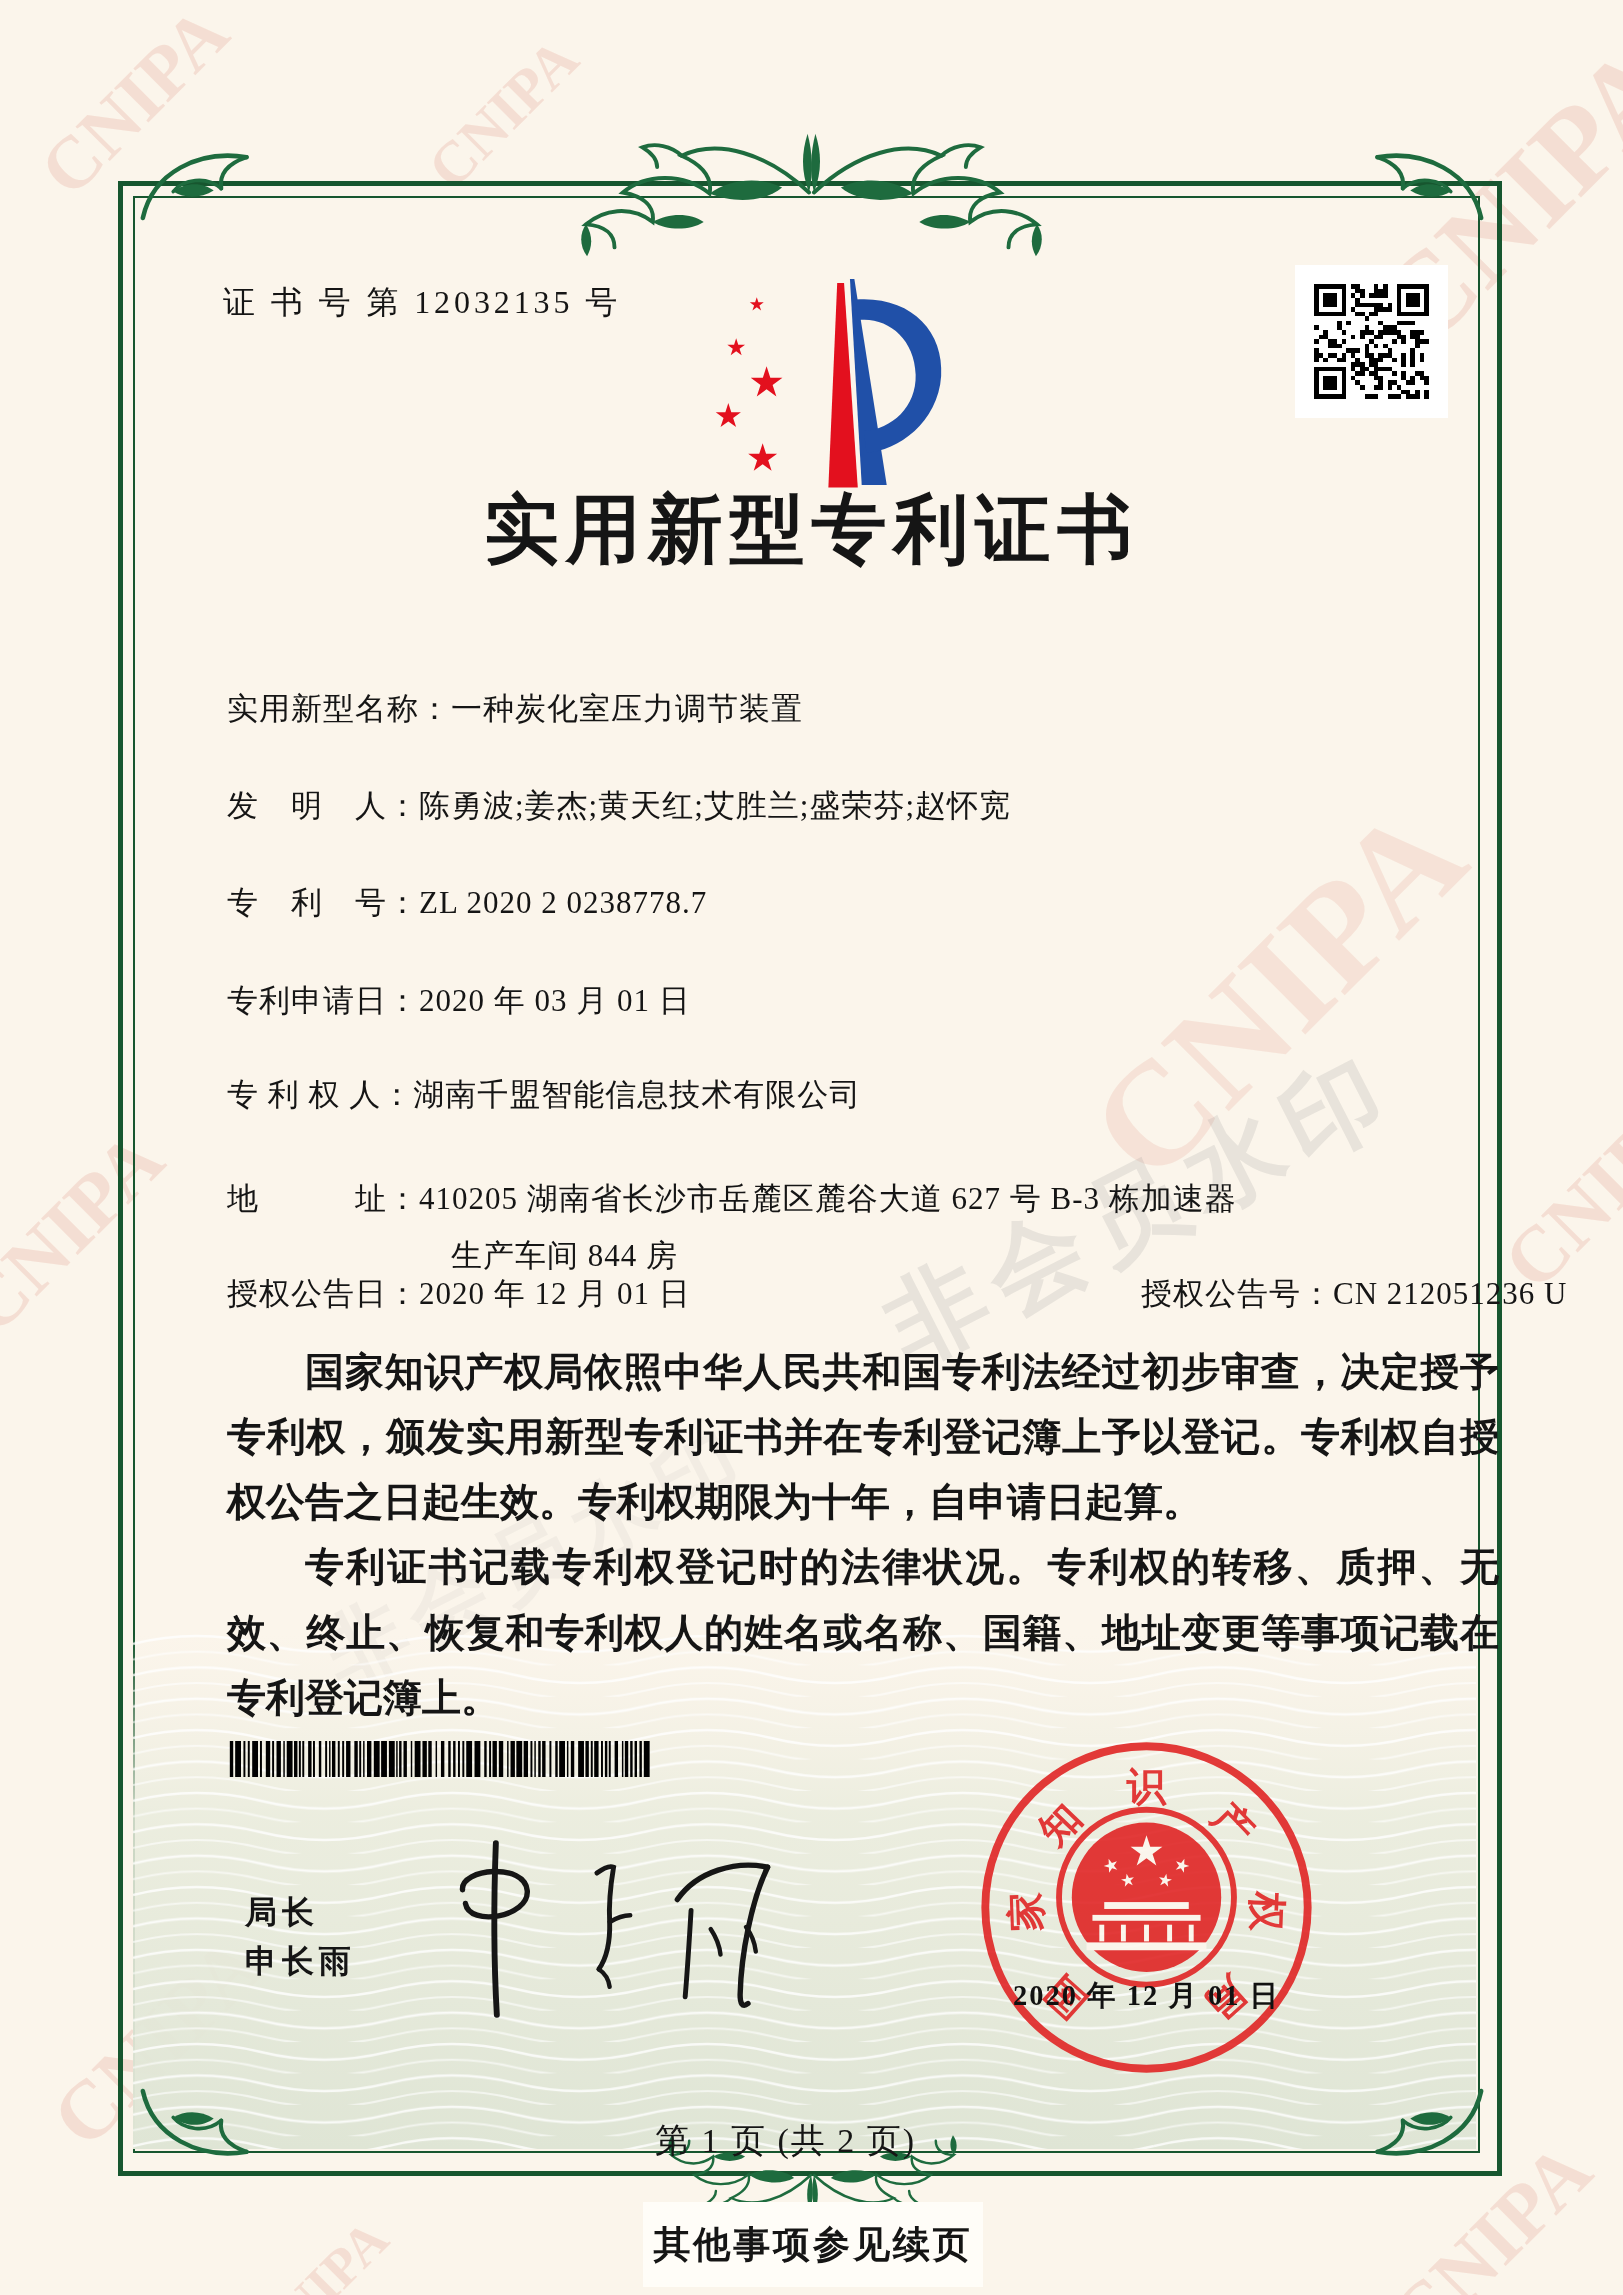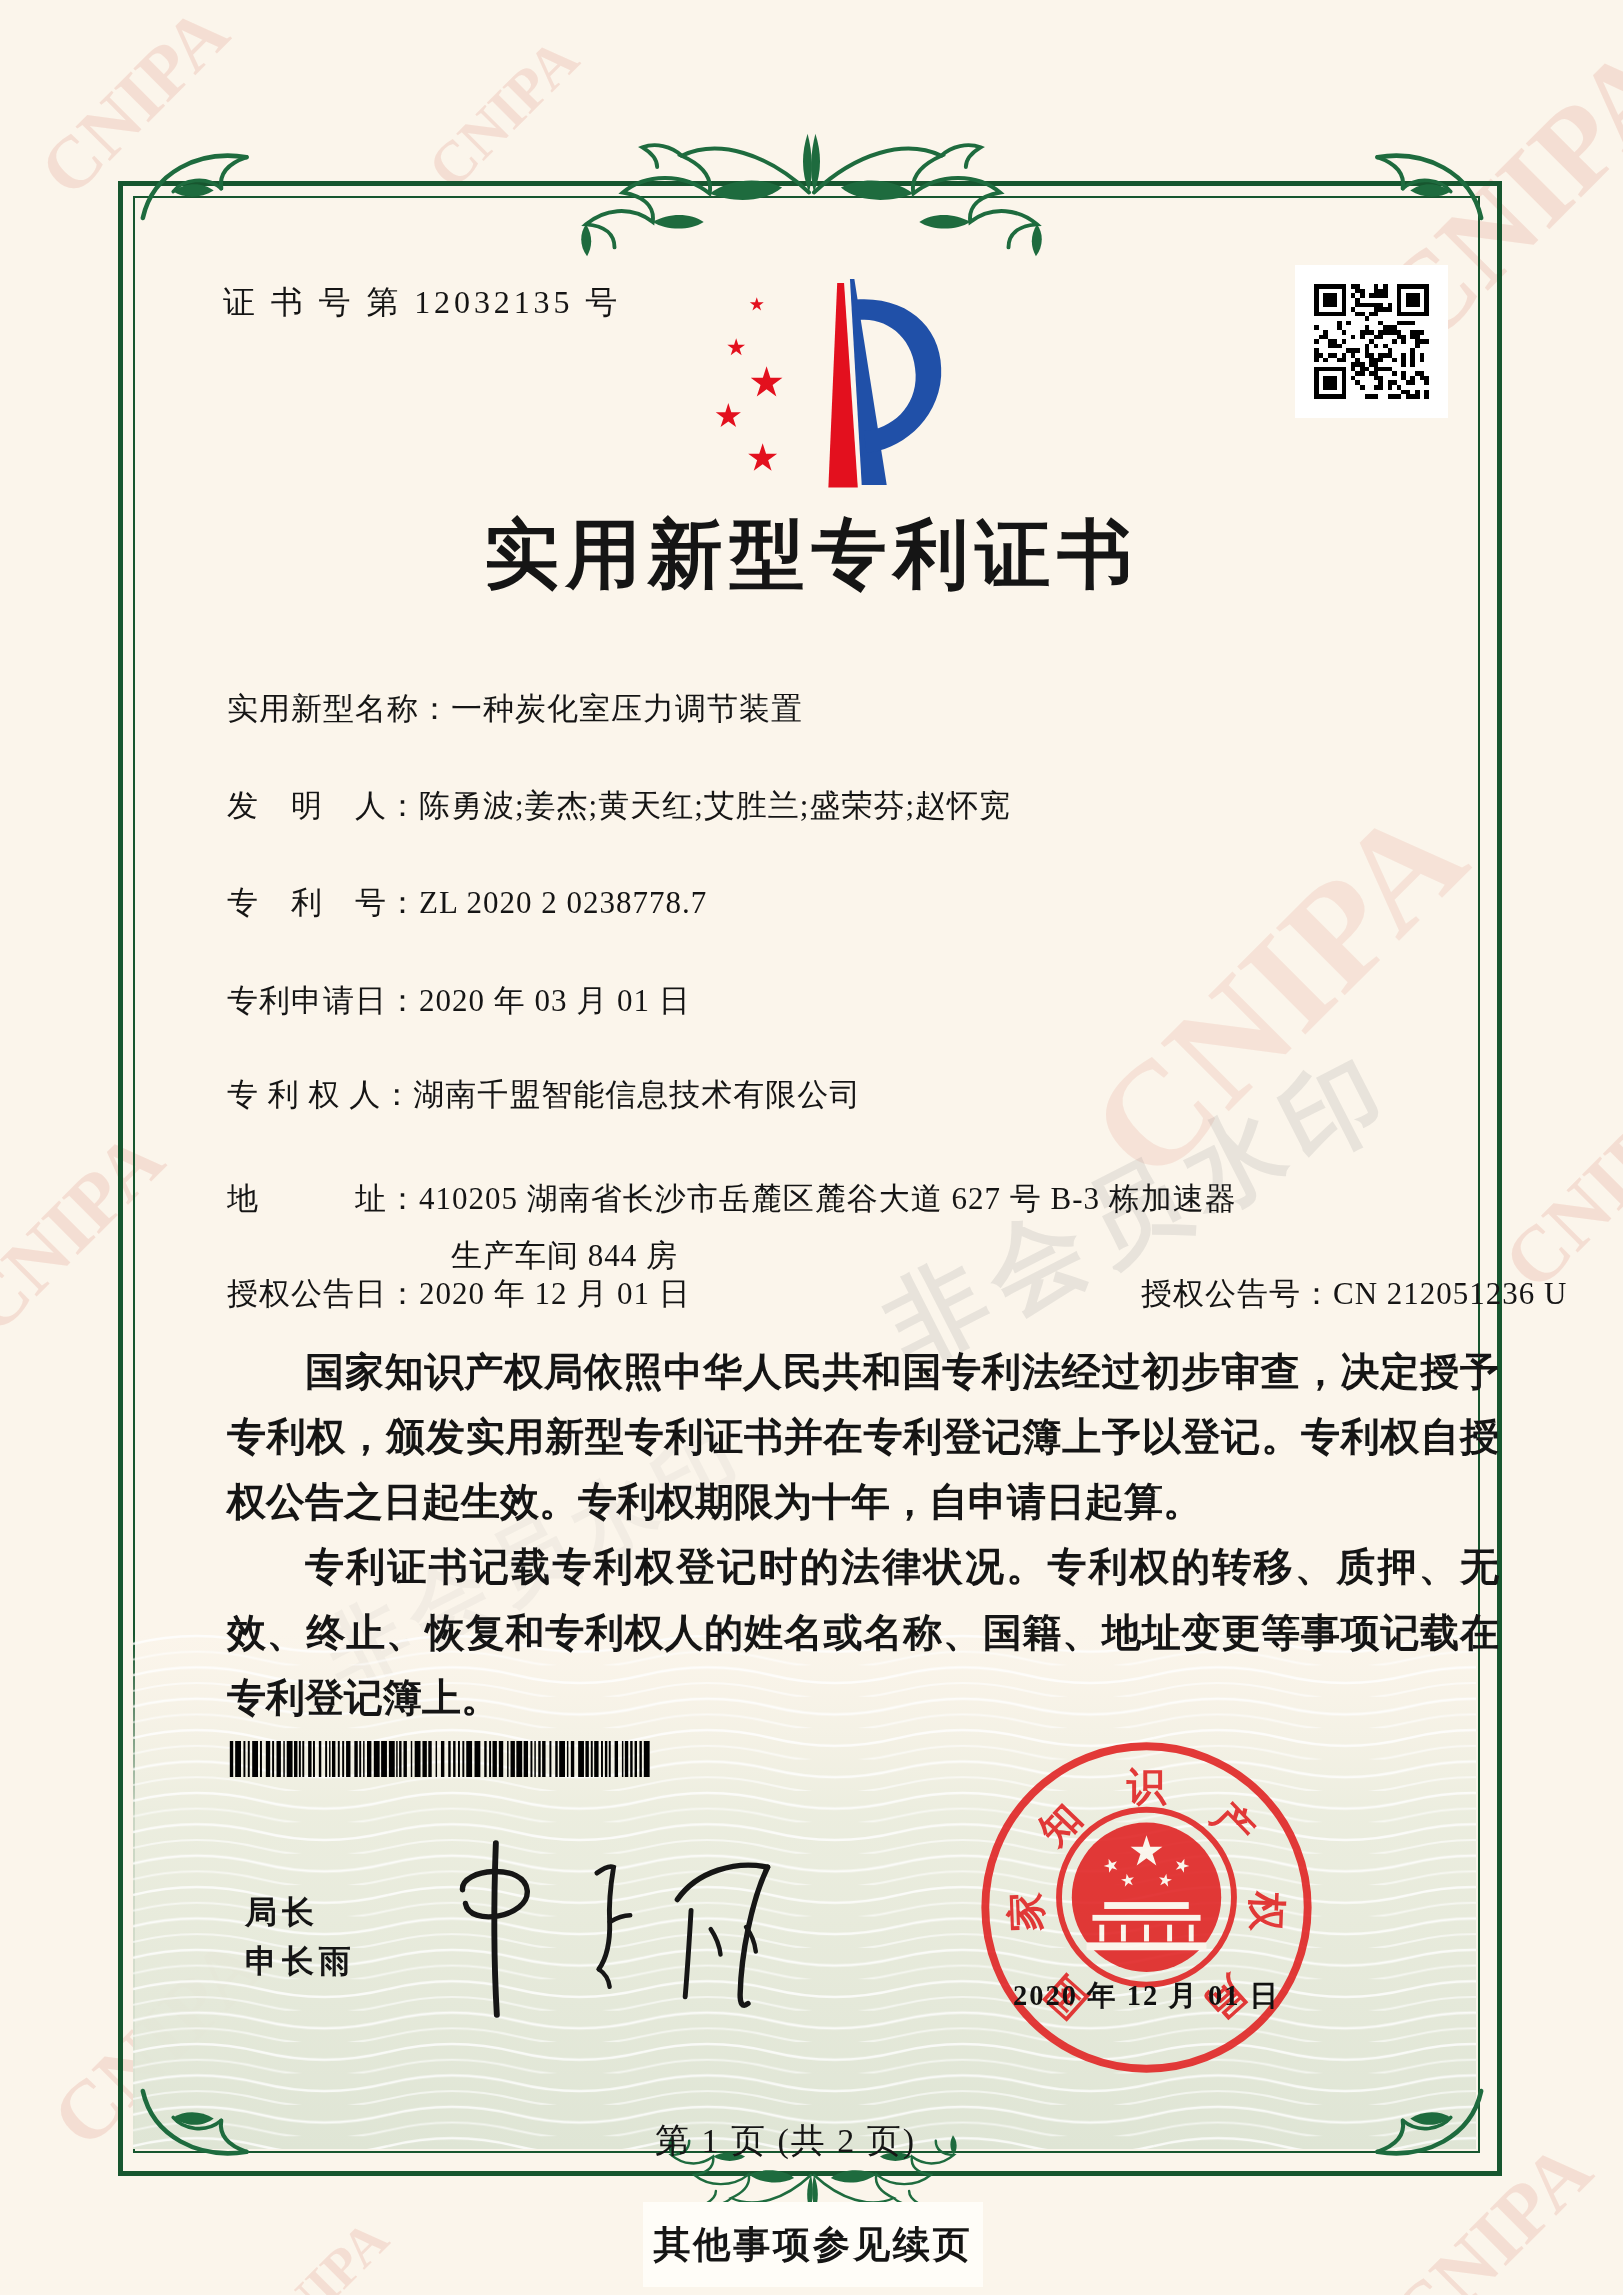--- a/index.html
+++ b/index.html
@@ -12,21 +12,21 @@
         overflow:hidden;font-family:"Liberation Serif","DejaVu Serif",serif;color:var(--ink);}
   .abs{position:absolute;}
   .wm{position:absolute;color:var(--pink);opacity:.55;font-weight:bold;
       font-family:"Liberation Serif","DejaVu Serif",serif;white-space:nowrap;
       transform:rotate(-45deg);pointer-events:none;}
   .wm-member{position:absolute;color:#8e8e8e;white-space:nowrap;pointer-events:none;
       font-family:"Liberation Sans","DejaVu Sans",sans-serif;font-weight:bold;}
   .frame-outer{left:118px;top:181px;width:1374px;height:1985px;border:5.9px solid var(--green);}
   .frame-inner{left:133px;top:196px;width:1343px;height:1953px;border:2.5px solid var(--green);}
   .certno{left:223px;top:281px;font-size:32px;letter-spacing:3.9px;}
-  .title{left:0;top:480px;width:1623px;text-align:center;font-size:75px;font-weight:bold;letter-spacing:6.9px;margin-top:25px;}
+  .title{left:0;top:480px;width:1623px;text-align:center;font-size:75px;font-weight:bold;letter-spacing:6.9px;}
   .frow{left:227px;font-size:31px;letter-spacing:1px;white-space:nowrap;}
   .frow .lab,.frow .val{font-size:31px;margin-top:24px;}
   .grant2{left:914px;top:0;position:absolute;white-space:nowrap;}
   .paras{left:227px;top:1339px;width:1272px;font-size:39px;line-height:1.67;
          text-align:justify;font-weight:600;}
   .paras p{margin:0;text-indent:2em;}
   .qrbox{left:1295px;top:265px;width:153px;height:153px;background:#fff;}
   .sig-label{left:245px;font-size:32px;font-weight:bold;letter-spacing:4.9px;
              font-family:"Liberation Sans","DejaVu Sans",sans-serif;}
   .sealdate{left:974px;top:1977px;width:345px;text-align:center;font-size:28.5px;

